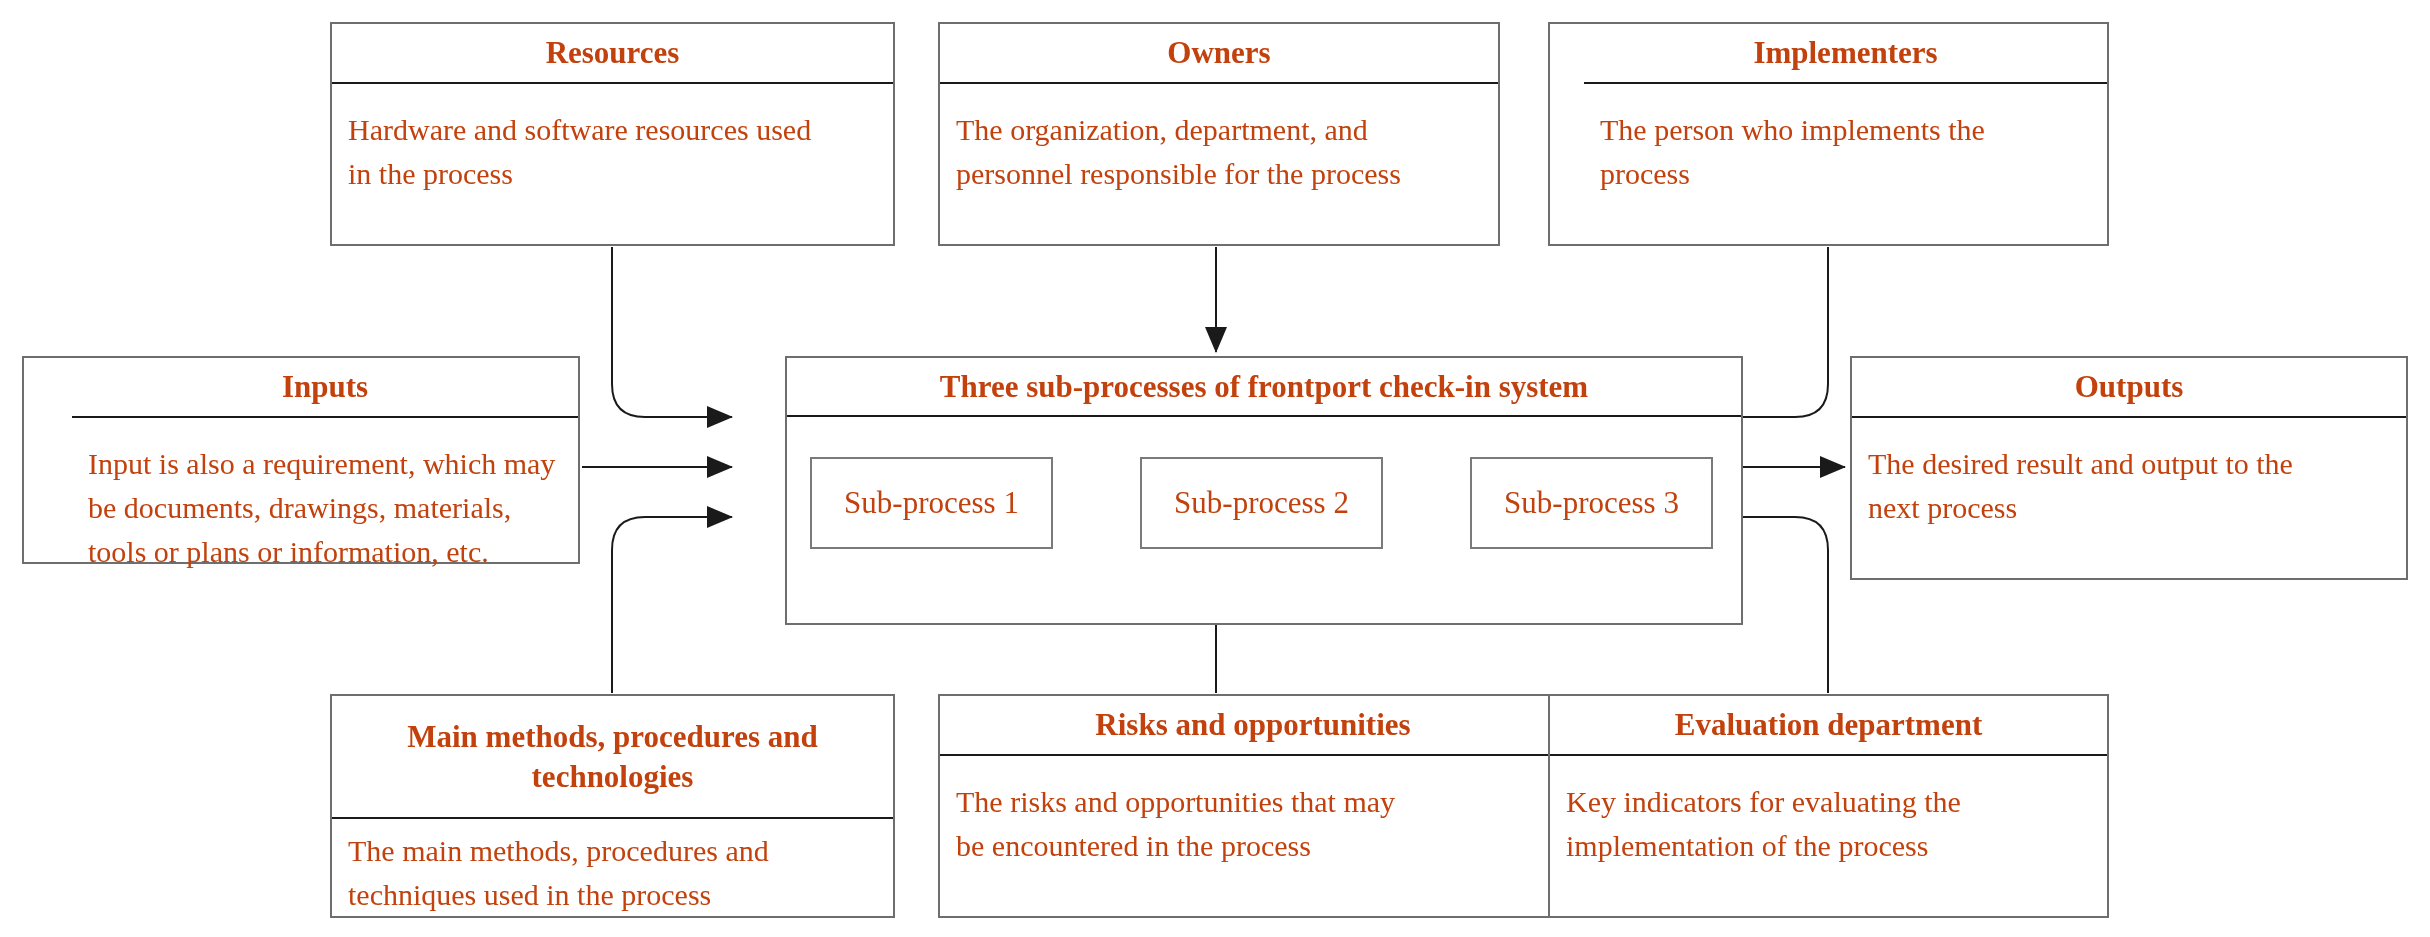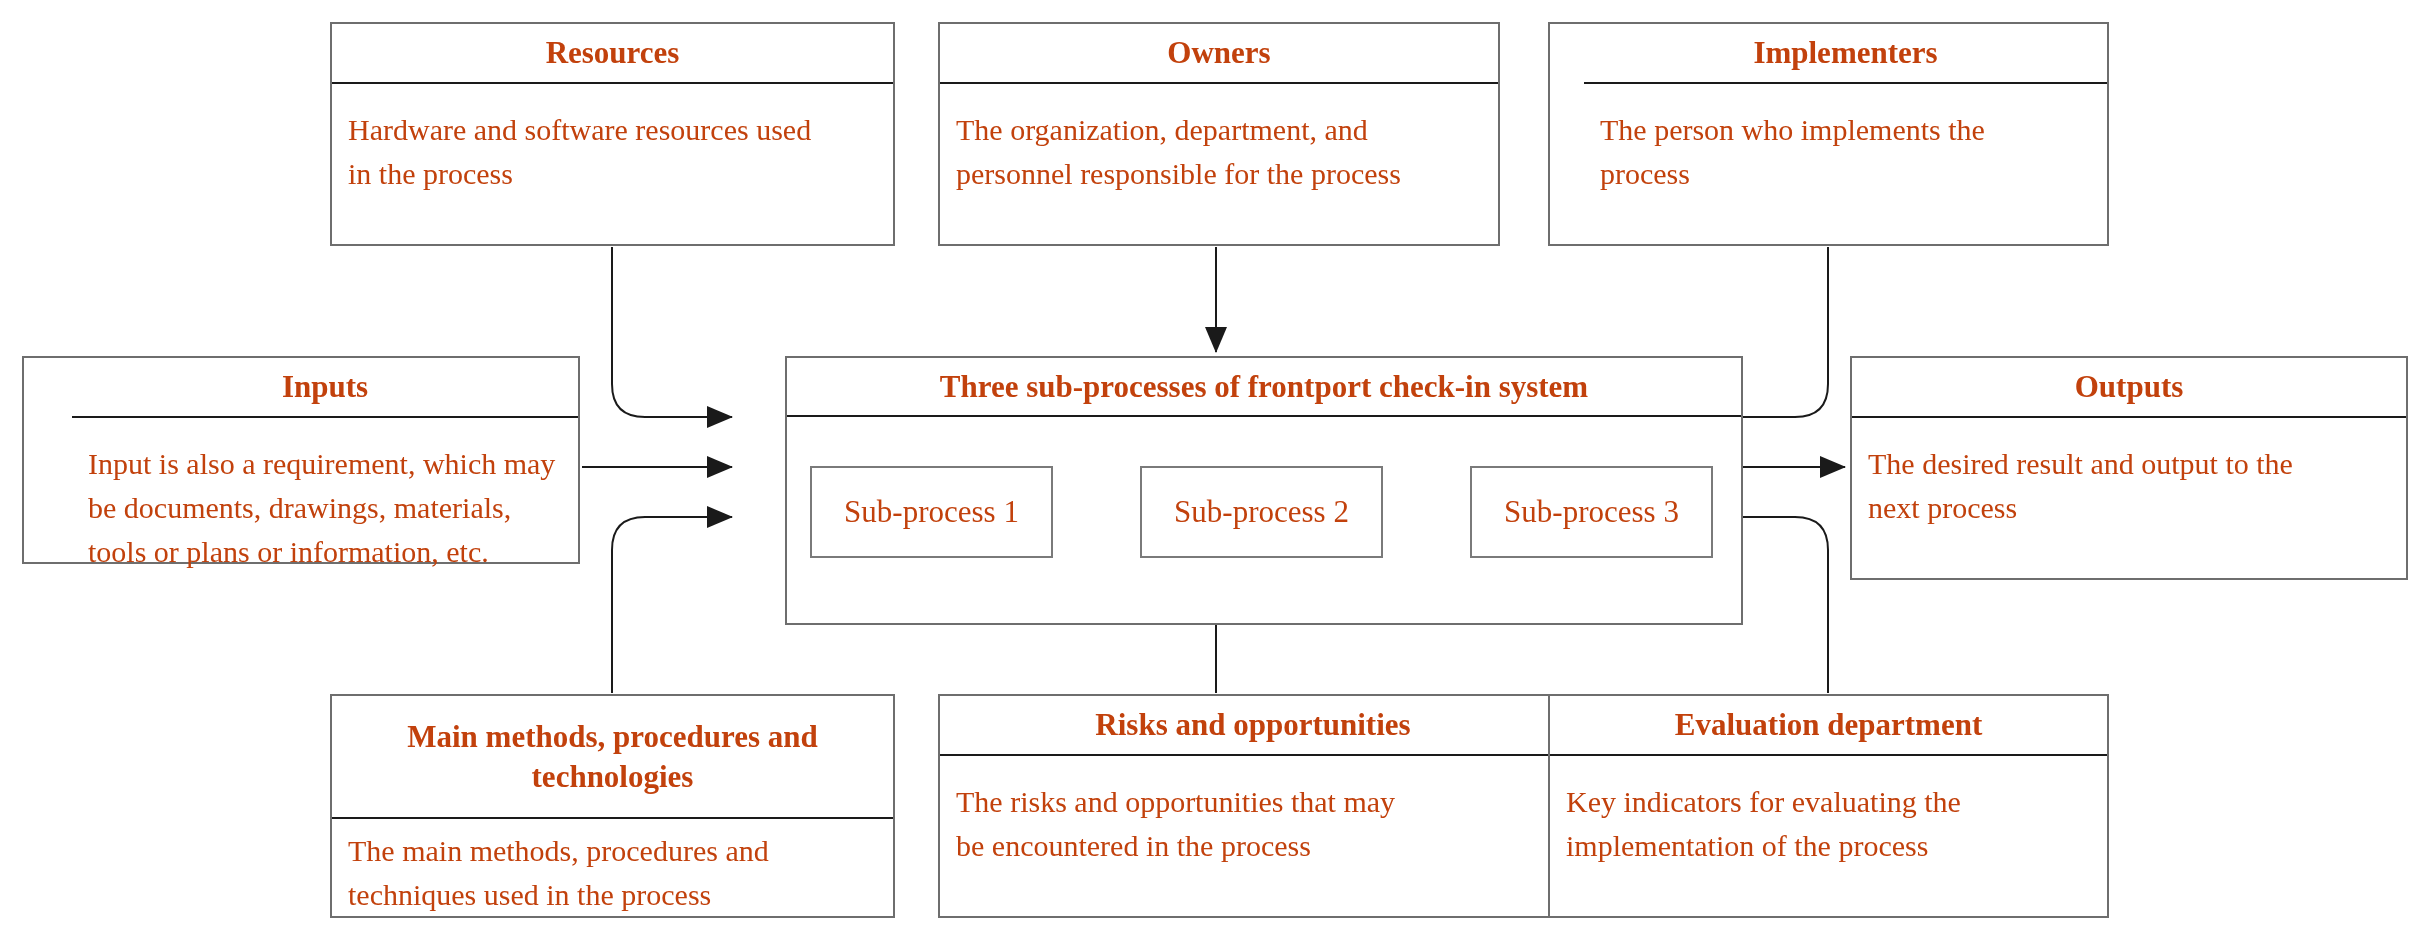--- a/index.html
+++ b/index.html
@@ -49,21 +49,21 @@
   .box.outputs      { left: 1850px; top: 356px; width: 558px; height: 224px; }
   .box.methods      { left: 330px;  top: 694px; width: 565px; height: 224px; }
   .box.risks        { left: 938px;  top: 694px; width: 630px; height: 224px; }
   .box.evaluation   { left: 1548px; top: 694px; width: 561px; height: 224px; }
 
   .box.central      { left: 737px;  top: 356px; width: 958px; height: 269px; margin-left: 48px; }
   .box.central .box-title { height: 57px; }
 
   .subbox {
     position: absolute;
-    top: 108px;
+    top: 99px;
     width: 243px;
     height: 92px;
     border: 2px solid #7a7a7a;
     box-sizing: border-box;
     display: flex;
     align-items: center;
     justify-content: center;
     font-size: 31px;
     background: #ffffff;
   }

